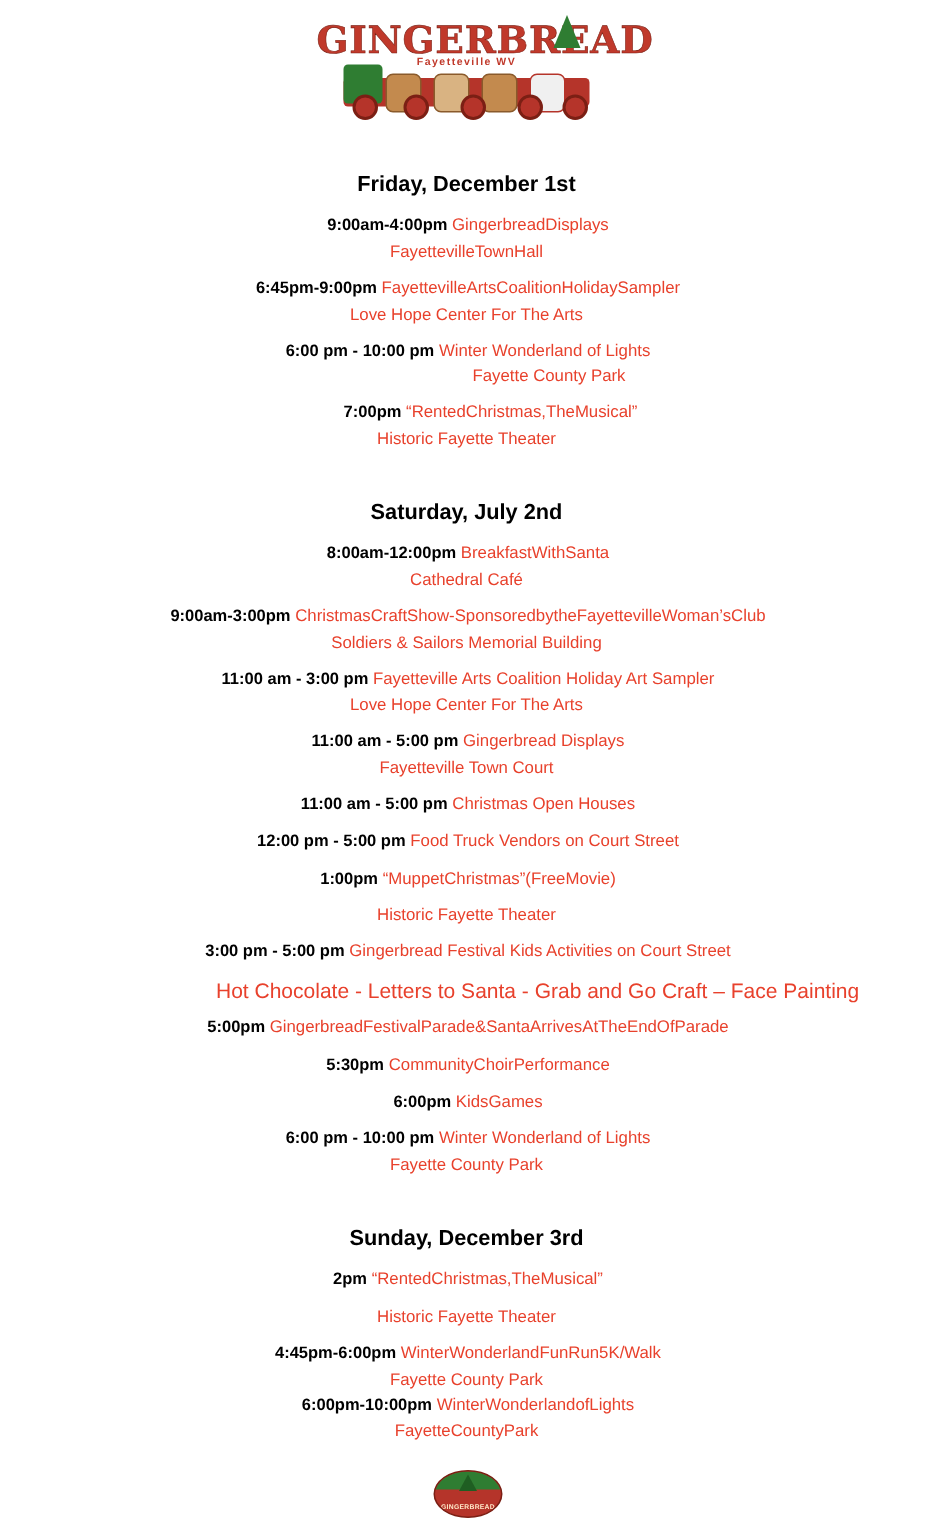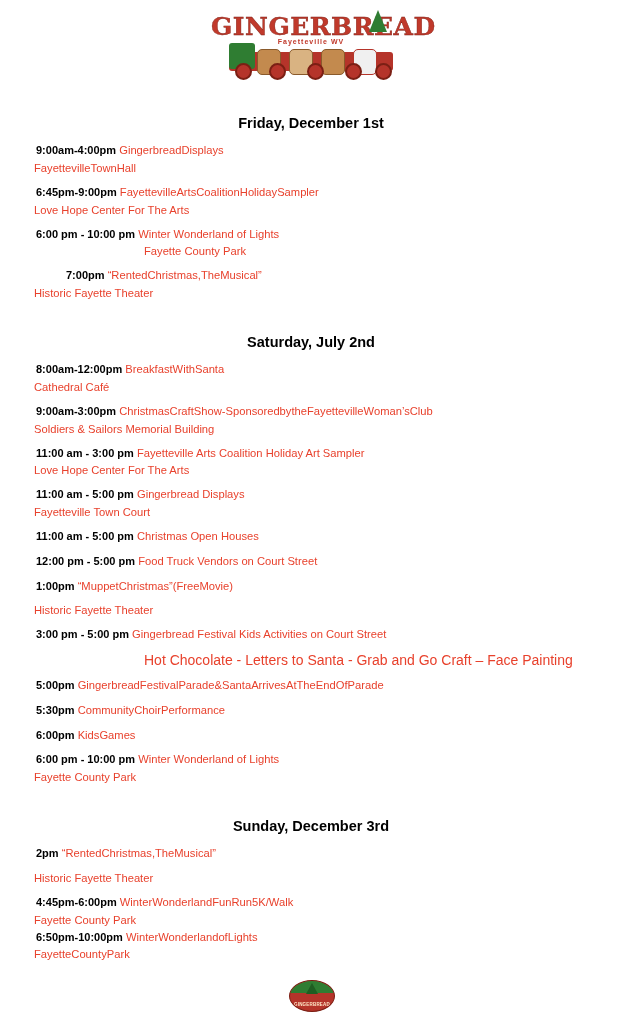--- a/index.html
+++ b/index.html
@@ -140,20 +140,21 @@
   
   .schedule {
     margin-top: 12px;
     padding-left: 0px;
   }
   .line {
     font-size: 11.2px;
     line-height: 1.25;
     margin: 0 0 10px 0;
     white-space: nowrap;
+    text-align: center;
   }
   .line.tight { margin-bottom: 3px; }
   .time {
     font-weight: bold;
     color: #000000;
     font-size: 11px;
   }
   .event {
     color: #e8412c;
     font-size: 11.2px;
@@ -377,21 +378,21 @@
 
     <div class="line tight blk">
       <span class="time">4:45pm-6:00pm</span>
       <span class="event">WinterWonderlandFunRun5K/Walk</span>
     </div>
     <div class="line tight blk-2">
       <span class="venue">Fayette County Park</span>
     </div>
 
     <div class="line tight blk">
-      <span class="time">6:50pm-10:00pm</span>
+      <span class="time">6:00pm-10:00pm</span>
       <span class="event">WinterWonderlandofLights</span>
     </div>
     <div class="line blk-2">
       <span class="venue">FayetteCountyPark</span>
     </div>
   </div>
 
   <div class="footer-badge">
     <div class="badge-oval">
       <div class="badge-top"></div>

